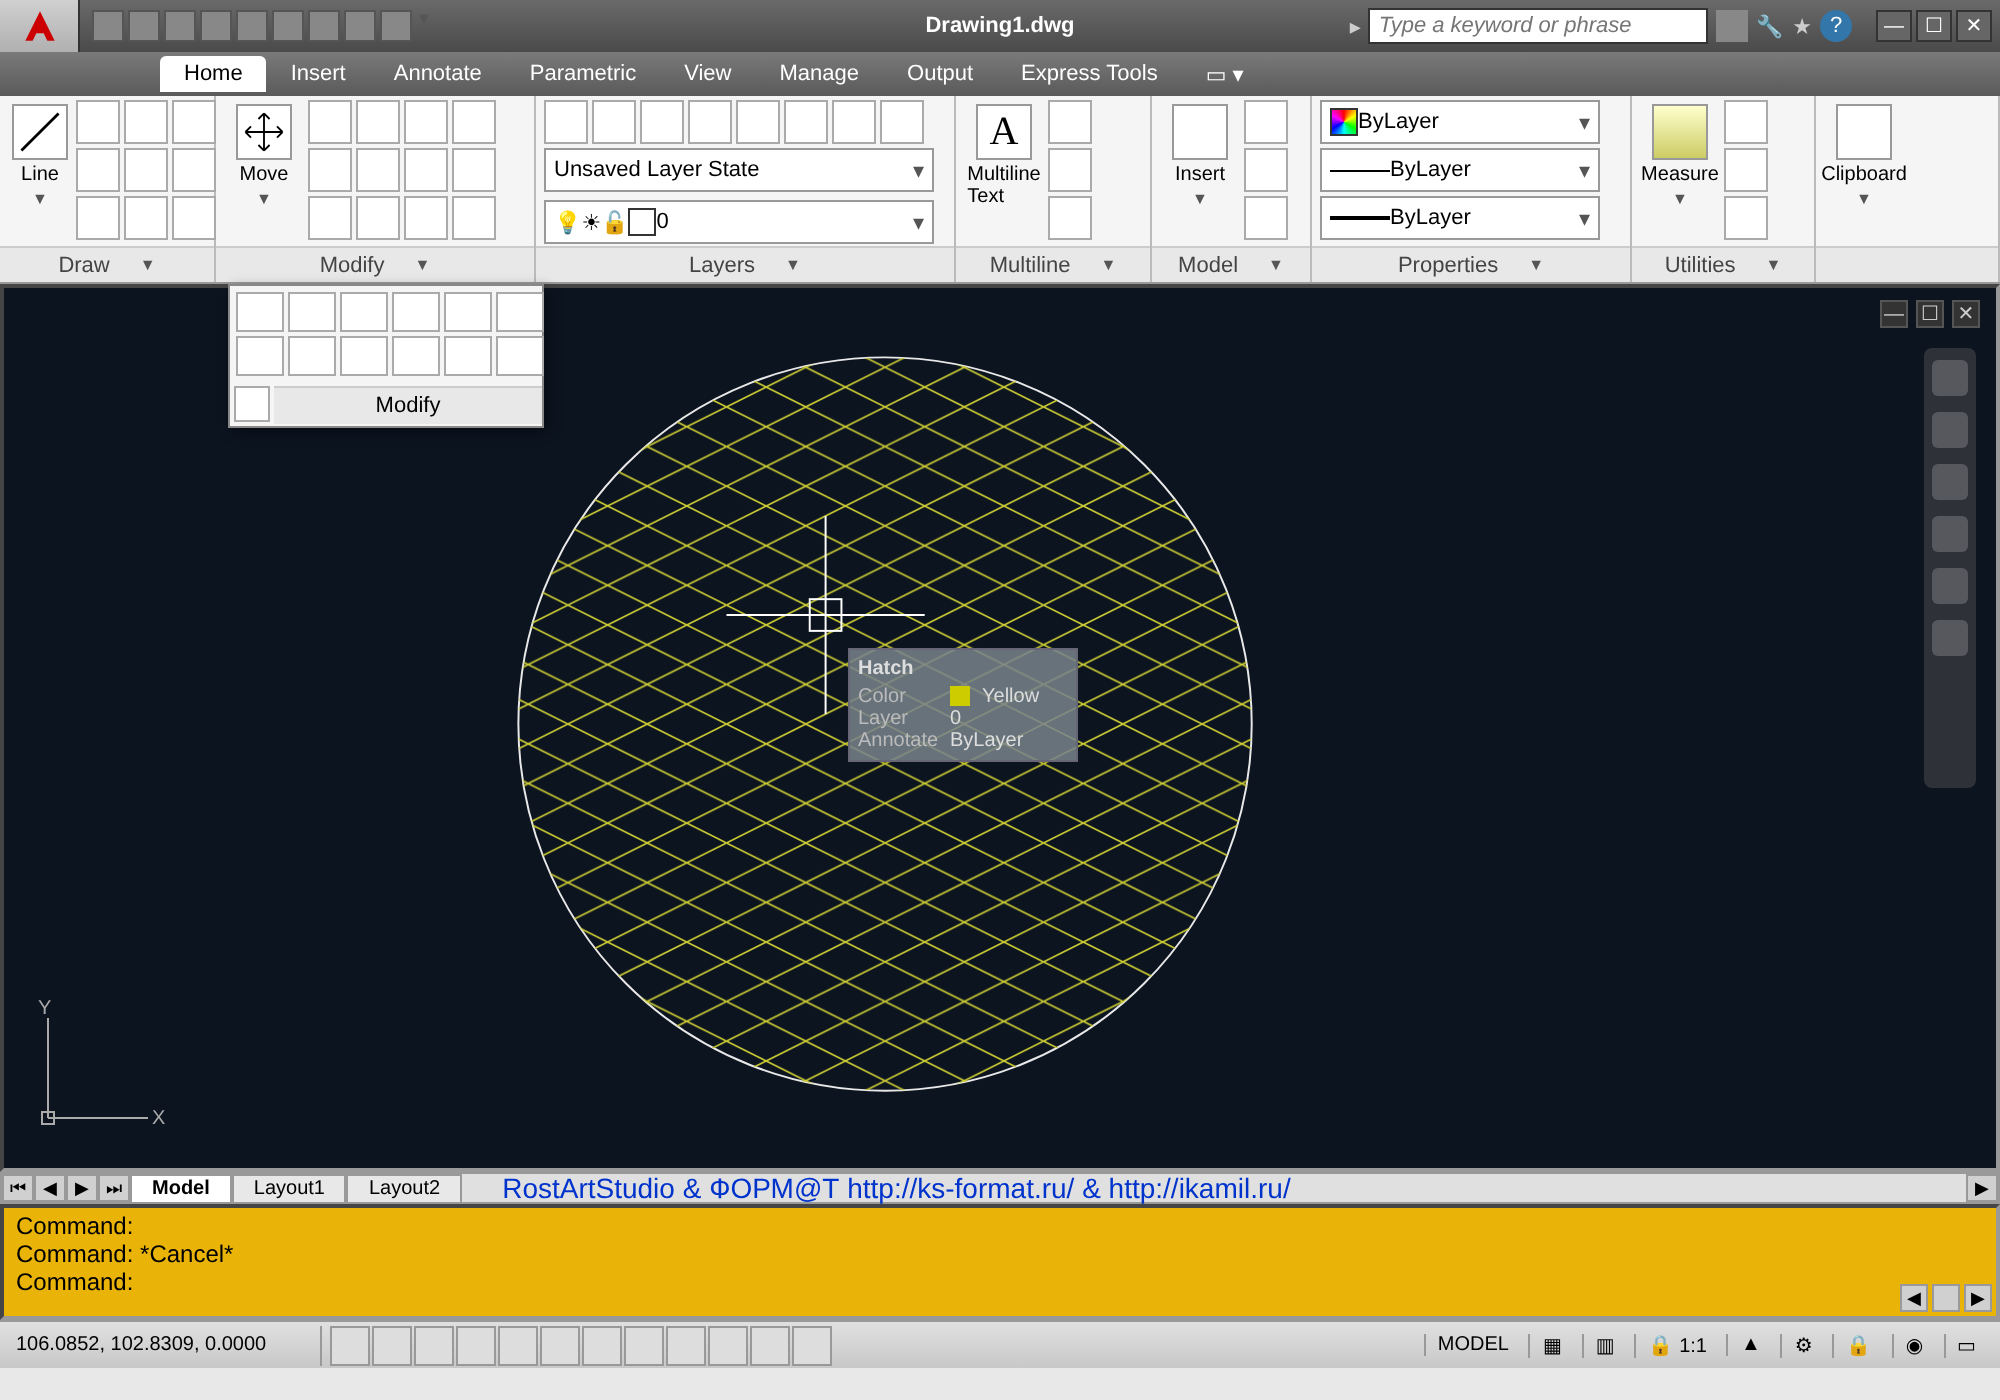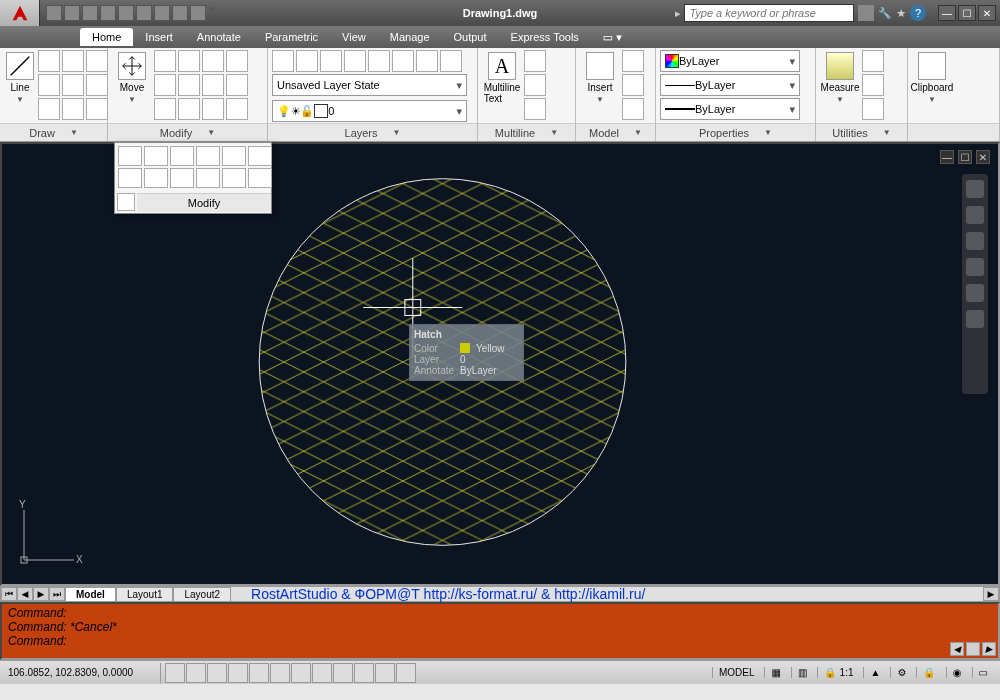--- a/index.html
+++ b/index.html
@@ -37,40 +37,40 @@
 .stack { display: flex; flex-direction: column; gap: 2px; }
 .swatch { width: 14px; height: 14px; border: 1px solid #333; }
 
 .canvas-area { position: relative; height: 444px; background: #0c1420; border: 2px inset #999; }
 .canvas-area svg.drawing { position: absolute; inset: 0; width: 100%; height: 100%; }
 .view-controls { position: absolute; top: 6px; right: 8px; display: flex; gap: 4px; }
 .view-controls .vc { width: 14px; height: 14px; background: #333; color: #ccc; display: flex; align-items: center; justify-content: center; font-size: 10px; border: 1px solid #555; }
 .nav-vert { position: absolute; right: 10px; top: 30px; width: 26px; height: 220px; background: rgba(80,80,80,0.5); border-radius: 4px; display: flex; flex-direction: column; align-items: center; gap: 8px; padding: 6px 0; }
 .nav-vert .nv { width: 18px; height: 18px; background: rgba(180,180,180,0.3); border-radius: 3px; }
 
-.tooltip-box { position: absolute; left: 407px; top: 180px; width: 115px; background: rgba(120,130,140,0.85); border: 1px solid #667; color: #ddd; font-size: 10px; padding: 4px; }
+.tooltip-box { position: absolute; left: 422px; top: 180px; width: 115px; background: rgba(120,130,140,0.85); border: 1px solid #667; color: #ddd; font-size: 10px; padding: 4px; }
 .tooltip-box .tt-title { font-weight: bold; margin-bottom: 3px; }
 .tooltip-box .tt-row { display: flex; gap: 4px; }
 .tooltip-box .tt-lbl { width: 42px; color: #bbb; }
 .tt-swatch { width: 10px; height: 10px; background: #cc0; display: inline-block; margin-right: 2px; }
 
 .modify-flyout { position: absolute; left: 114px; top: 142px; width: 158px; background: #f5f5f5; border: 1px solid #888; box-shadow: 2px 2px 6px rgba(0,0,0,0.4); z-index: 10; }
 .modify-flyout .mf-grid { display: grid; grid-template-columns: repeat(6, 24px); gap: 2px; padding: 3px; }
 .modify-flyout .mf-grid .sicon { width: 24px; height: 20px; }
 .modify-flyout .mf-label { text-align: center; padding: 3px; border-top: 1px solid #ccc; background: #e8e8e8; }
 .mf-pin { width: 18px; height: 18px; border: 1px solid #aaa; background: #fff; margin: 2px; }
 
 .scroll-h { height: 16px; background: #e0e0e0; border: 1px solid #999; display: flex; align-items: center; }
 .scroll-btn { width: 16px; height: 14px; background: #d0d0d0; border: 1px solid #999; display: flex; align-items: center; justify-content: center; font-size: 9px; }
 .tabbar { display: flex; align-items: center; height: 16px; }
 .tab { padding: 1px 10px; border: 1px solid #999; background: #e8e8e8; font-size: 10px; }
 .tab.active { background: #fff; font-weight: bold; }
 .link-text { color: #0033cc; margin-left: 20px; font-size: 14px; }
 
-.cmdline { height: 58px; background: #c2410c; border: 2px inset #999; padding: 2px 6px; font-family: "Courier New", monospace; font-size: 12px; position: relative; overflow: hidden; font-style: italic; }
+.cmdline { height: 58px; background: #eab308; border: 2px inset #999; padding: 2px 6px; font-family: "Courier New", monospace; font-size: 12px; position: relative; overflow: hidden; }
 .cmdline .cmd-scroll { position: absolute; right: 2px; bottom: 2px; display: flex; gap: 2px; }
 .cmdline .cmd-scroll .scroll-btn { width: 14px; height: 14px; }
 
 .statusbar { height: 24px; background: linear-gradient(#e0e0e0,#c8c8c8); border-top: 1px solid #999; display: flex; align-items: center; font-size: 10px; }
 .coords { padding: 0 8px; width: 160px; }
 .status-icons { display: flex; gap: 1px; border-left: 1px solid #999; padding-left: 4px; }
 .stico { width: 20px; height: 20px; border: 1px solid #999; background: #ddd; display: flex; align-items: center; justify-content: center; }
 .status-right { margin-left: auto; display: flex; align-items: center; gap: 4px; padding-right: 6px; }
 .sr-item { padding: 0 6px; border-left: 1px solid #999; }
 

